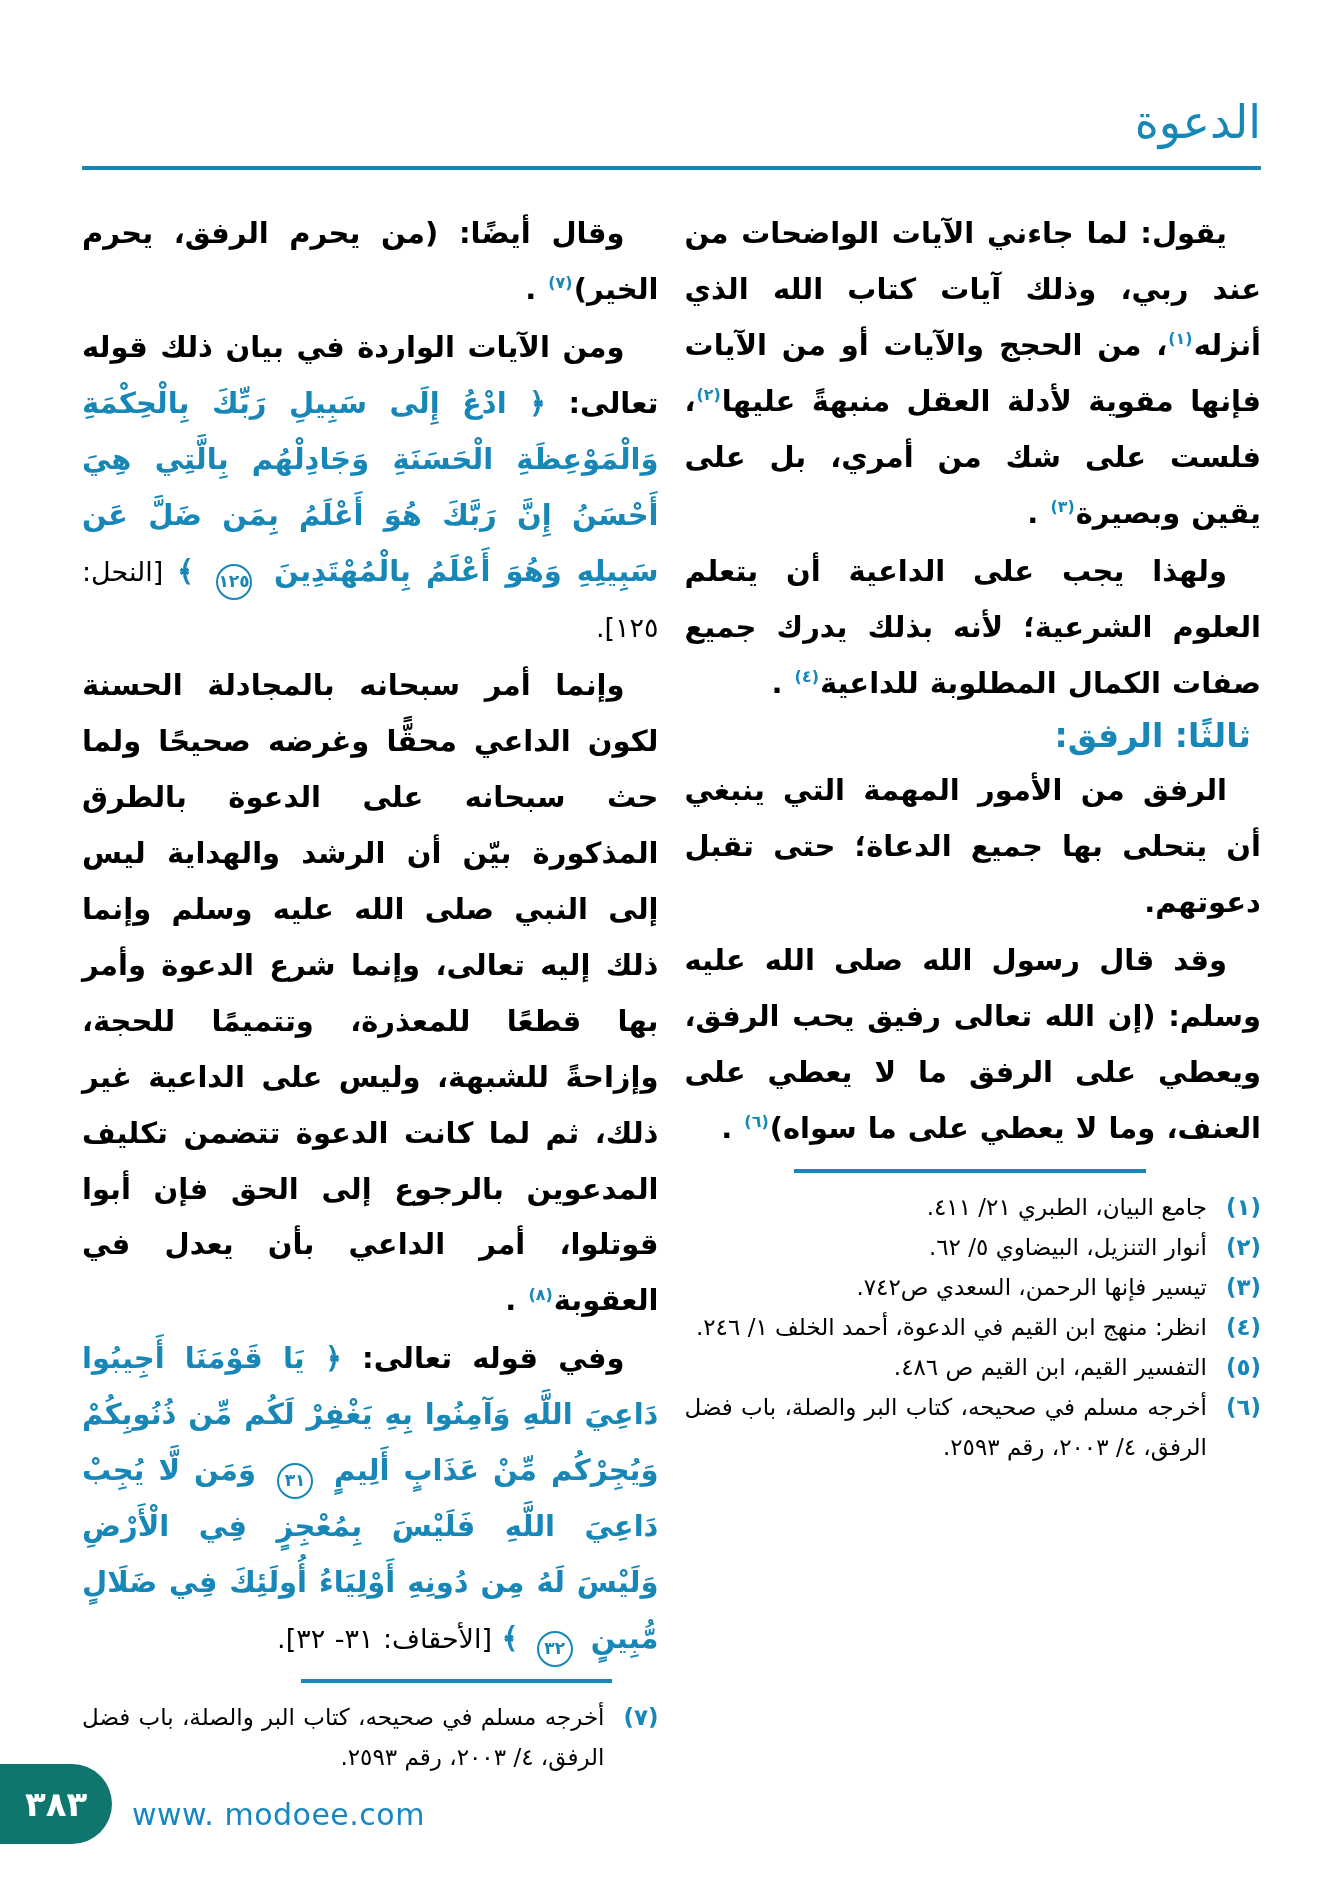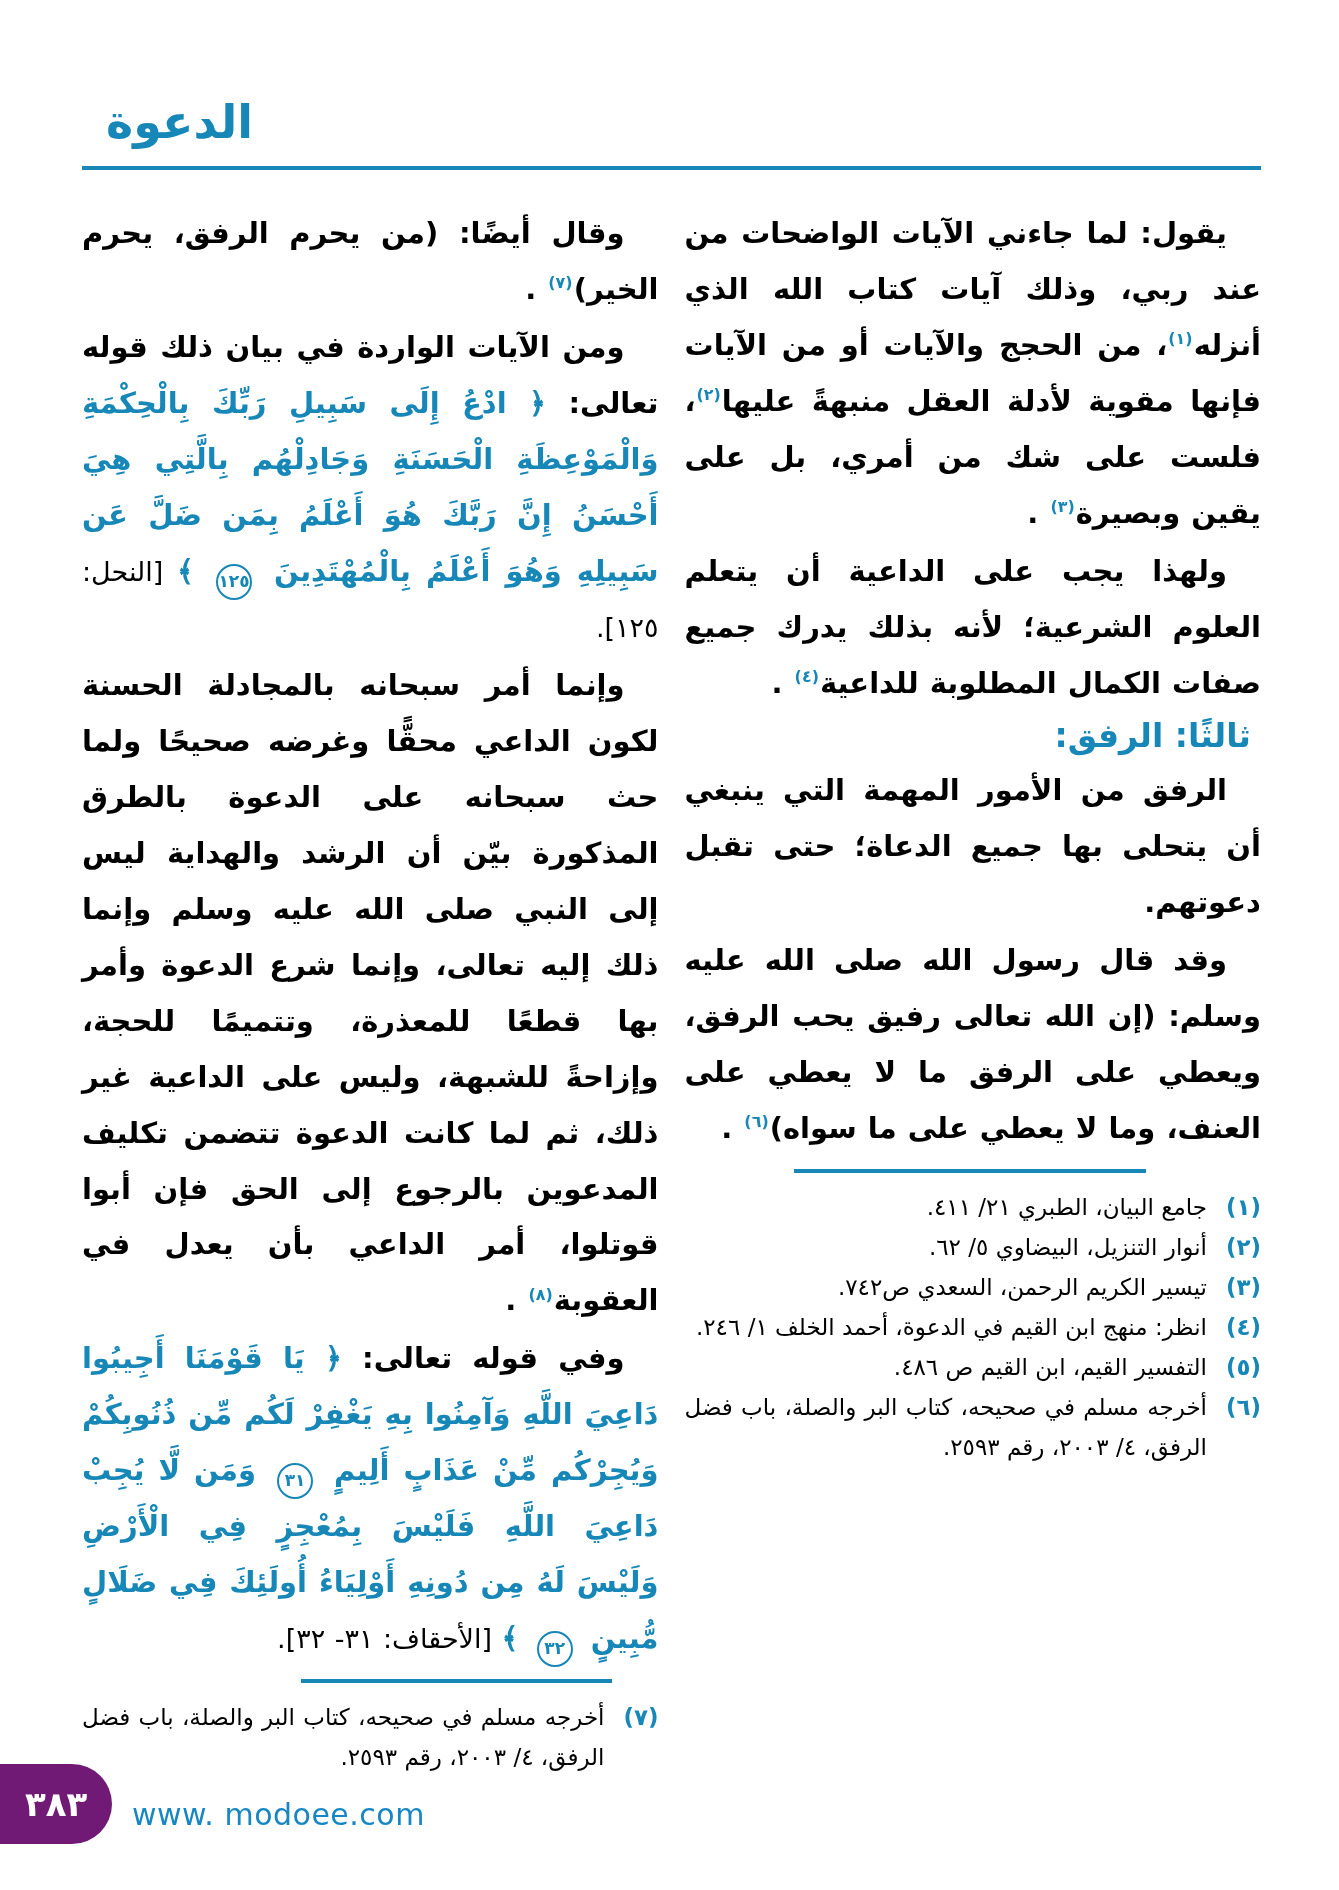--- a/index.html
+++ b/index.html
@@ -16,24 +16,24 @@
   
   .header {
     position: absolute;
     top: 86px;
     right: 78px;
     left: 82px;
     border-bottom: 4px solid #1787b8;
     padding-bottom: 6px;
   }
   .header-title {
-    text-align: left;
+    text-align: right;
     color: #1787b8;
     font-size: 46px;
-    font-weight: bold;
+    font-weight: normal;
     line-height: 1.6;
     padding-left: 24px;
   }
   
   .columns {
     position: absolute;
     top: 206px;
     right: 78px;
     left: 82px;
     display: flex;
@@ -99,21 +99,21 @@
   }
   .fn-num { color: #1787b8; font-weight: bold; flex: 0 0 46px; white-space: nowrap; }
   .fn-text { flex: 1 1 auto; }
   
   .page-badge {
     position: absolute;
     left: 0;
     bottom: 46px;
     width: 112px;
     height: 80px;
-    background: #701a75;
+    background: #0f766e;
     border-radius: 0 42px 42px 0;
     display: flex;
     align-items: center;
     justify-content: center;
     color: #ffffff;
     font-size: 34px;
     font-weight: bold;
   }
   .website {
     position: absolute;
@@ -149,21 +149,21 @@
           <div class="footnote-row">
             <span class="fn-num">(١)</span>
             <span class="fn-text">جامع البيان، الطبري ٢١/ ٤١١.</span>
           </div>
           <div class="footnote-row">
             <span class="fn-num">(٢)</span>
             <span class="fn-text">أنوار التنزيل، البيضاوي ٥/ ٦٢.</span>
           </div>
           <div class="footnote-row">
             <span class="fn-num">(٣)</span>
-            <span class="fn-text">تيسير الكريم الرحمن، السعدي ص٧٤٢.</span>
+            <span class="fn-text">تيسير فإنها الرحمن، السعدي ص٧٤٢.</span>
           </div>
           <div class="footnote-row">
             <span class="fn-num">(٤)</span>
             <span class="fn-text">انظر: منهج ابن القيم في الدعوة، أحمد الخلف ١/ ٢٤٦.</span>
           </div>
           <div class="footnote-row">
             <span class="fn-num">(٥)</span>
             <span class="fn-text">التفسير القيم، ابن القيم ص ٤٨٦.</span>
           </div>
           <div class="footnote-row">

